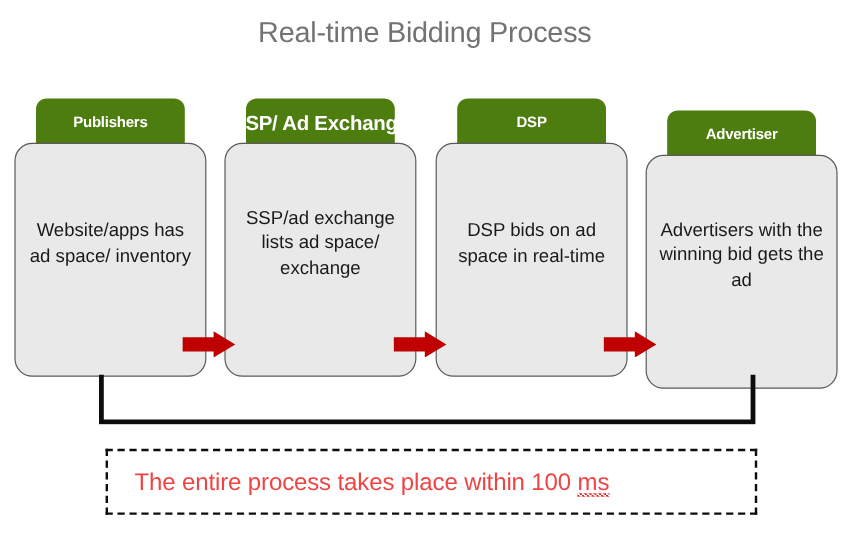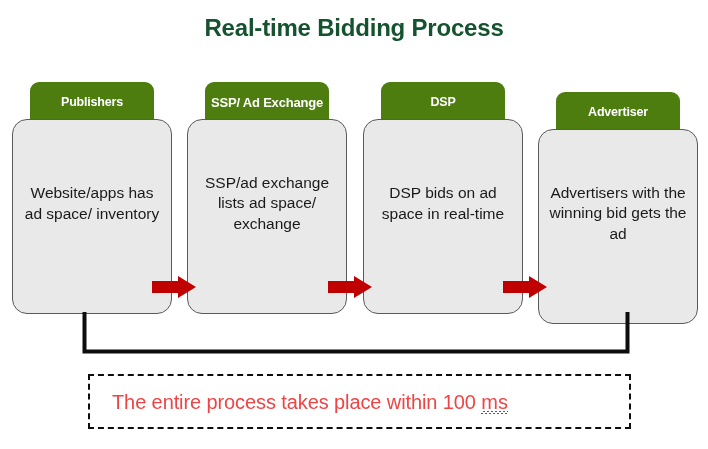--- a/index.html
+++ b/index.html
@@ -17,23 +17,23 @@
   }
 
   
   #diagram-title {
     position: absolute;
     left: 0;
     top: 14px;
     width: 708px;
     text-align: center;
     font-size: 24px;
-    font-weight: bold;
+    font-weight: normal;
     letter-spacing: -0.2px;
-    color: #14532d;
+    color: #737373;
   }
 
   
   #process-stage {
     position: absolute;
     left: 0;
     top: 0;
     width: 708px;
     height: 449px;
   }
@@ -68,21 +68,21 @@
   .step-header-label {
     color: #FFFFFF;
     font-size: 12.5px;
     font-weight: bold;
     line-height: 1.1;
     text-align: center;
     white-space: nowrap;
     letter-spacing: -0.2px;
     padding: 0 2px;
   }
-  .process-step.step-1 .step-header-label { font-size: 13px; }
+  .process-step.step-1 .step-header-label { font-size: 17px; }
 
   
   .step-body {
     position: absolute;
     left: 0;
     top: 37px;
     width: 160px;
     height: 195px;
     background: #E9E9E9;
     border: 1.2px solid #5A5A5A;

